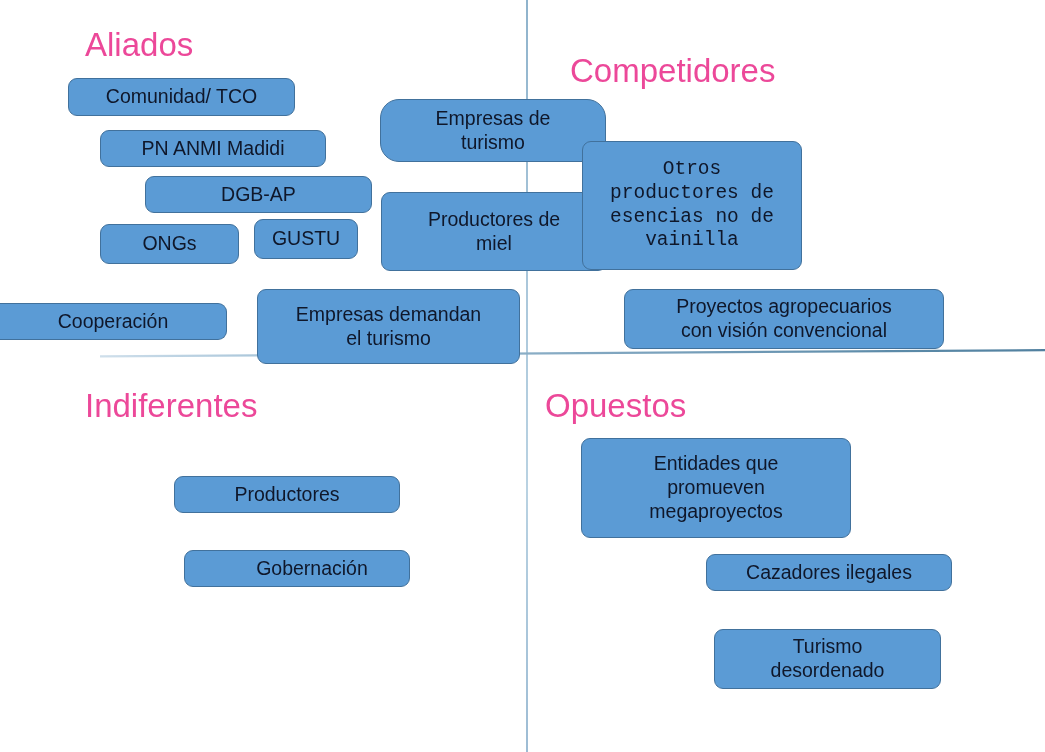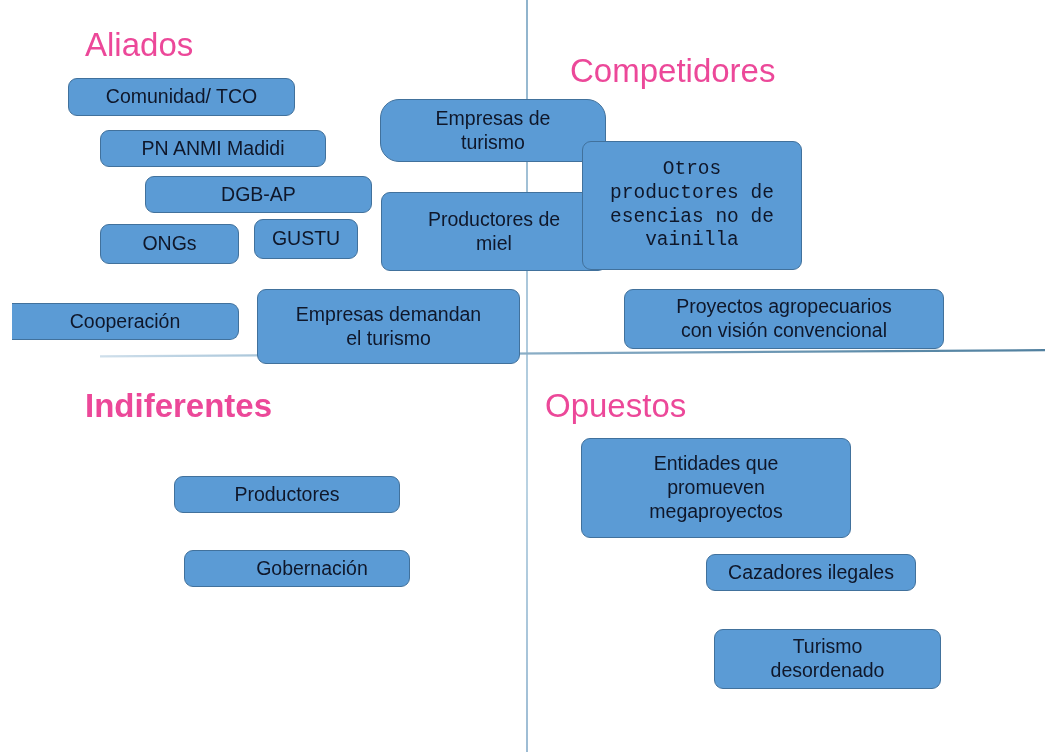--- a/index.html
+++ b/index.html
@@ -63,33 +63,33 @@
     color: #0f172a;
     font-size: 19.5px;
     line-height: 1.22;
     text-align: center;
     display: flex;
     align-items: center;
     justify-content: center;
     padding: 2px 6px;
     white-space: pre-line;
   }
-  .box.r-left { border-top-left-radius: 0; border-bottom-left-radius: 0; border-left: none; margin-left: 12px; }
+  .box.r-left { border-top-left-radius: 0; border-bottom-left-radius: 0; border-left: none; }
 </style>
 </head>
 <body>
 
 <div id="stage">
 
   <div class="axis-v"></div>
   <div class="axis-h"></div>
 
   <div class="qtitle" style="left:85px;  top:27px;">Aliados</div>
   <div class="qtitle" style="left:570px; top:17px;margin-top:36px;">Competidores</div>
-  <div class="qtitle" style="left:85px;  top:388px;font-weight:bold;">Indiferentes</div>
+  <div class="qtitle" style="left:85px;  top:388px;">Indiferentes</div>
   <div class="qtitle" style="left:545px; top:388px;">Opuestos</div>
 
   <div class="box" style="left:68px;  top:78px;  width:227px; height:38px;">Comunidad/ TCO</div>
   <div class="box" style="left:100px; top:130px; width:226px; height:37px;">PN ANMI Madidi</div>
   <div class="box" style="left:145px; top:176px; width:227px; height:37px;">DGB-AP</div>
   <div class="box" style="left:100px; top:224px; width:139px; height:40px;">ONGs</div>
   <div class="box" style="left:254px; top:211px; width:104px; height:40px;margin-top:8px;">GUSTU</div>
   <div class="box r-left" style="left:0px;  top:303px; width:227px; height:37px;">Cooperación</div>
   <div class="box" style="left:257px; top:289px; width:263px; height:75px;">Empresas demandan
 el turismo</div>
@@ -104,17 +104,17 @@
 vainilla</div>
   <div class="box" style="left:624px; top:289px; width:320px; height:60px;">Proyectos agropecuarios
 con visión convencional</div>
 
   <div class="box" style="left:174px; top:476px; width:226px; height:37px;">Productores</div>
   <div class="box" style="left:184px; top:550px; width:226px; height:37px;padding-left:36px;">Gobernación</div>
 
   <div class="box" style="left:581px; top:438px; width:270px; height:100px;">Entidades que
 promueven
 megaproyectos</div>
-  <div class="box" style="left:706px; top:554px; width:210px; height:37px;">Cazadores ilegales</div>
+  <div class="box" style="left:706px; top:554px; width:246px; height:37px;">Cazadores ilegales</div>
   <div class="box" style="left:714px; top:629px; width:227px; height:60px;">Turismo
 desordenado</div>
 
 </div>
 
 </body></html>

